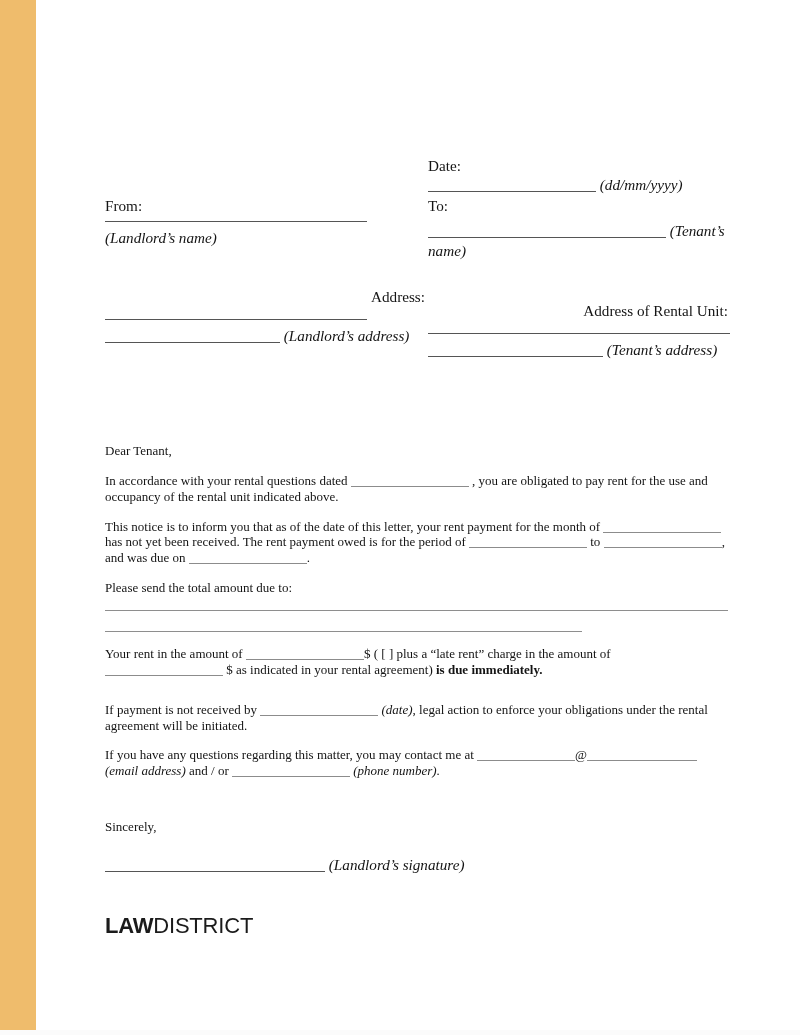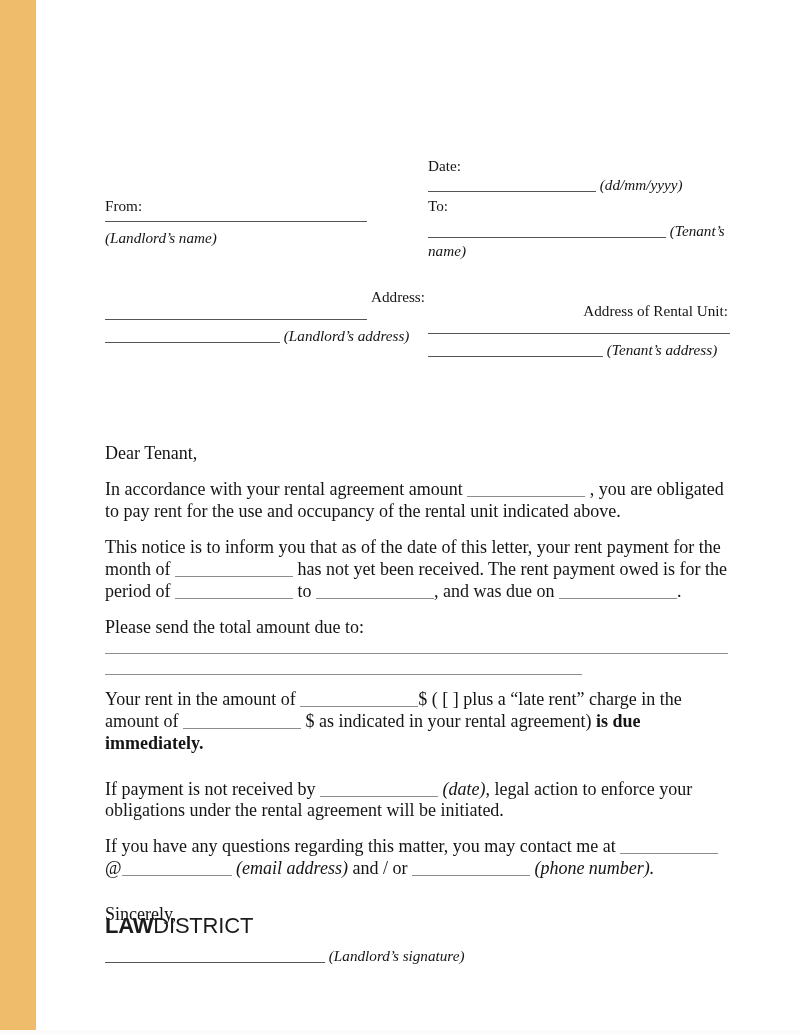--- a/index.html
+++ b/index.html
@@ -53,21 +53,21 @@
     font-weight: bold;
     font-size: 21.5px;
     letter-spacing: 0.3px;
     margin: 0;
     padding-top: 92px;
     line-height: 1;
   }
 
   
   .p {
-    font-size: 18px;
+    font-size: 13px;
     line-height: 1.22;
     margin: 0;
   }
   .it { font-style: italic; }
   .bd { font-weight: bold; }
 
   
   .rule {
     display: inline-block;
     border-bottom: 1.1px solid #8c8c8c;
@@ -127,21 +127,21 @@
   #letter .p:last-child { margin-bottom: 0; }
 
   .longline {
     display: block;
     border-bottom: 1.6px solid #8e8e8e;
     height: 0;
   }
   .longline.w1 { width: 623px; margin-top: 14px; }
   .longline.w2 { width: 477px; margin-top: 20px; }
 
-  #sincerely { margin-top: 24px; }
+  #sincerely { margin-top: 40px; }
   #sig-row { margin-top: 21px; font-size: 15.2px; line-height: 1.2; }
   .r-sig { width: 220px; }
 
   
   #logo {
     position: absolute;
     left: 0;
     top: 915px;
     font-family: "Liberation Sans", "DejaVu Sans", sans-serif;
     font-size: 22px;
@@ -205,21 +205,21 @@
         </div>
       </div>
 
     </div>
 
     <div id="letter">
 
       <p class="p">Dear Tenant,</p>
 
       <p class="p">
-        <span>In accordance with your rental agreement amount</span>
+        <span>In accordance with your rental questions dated</span>
         <span class="rule r-lg"></span>
         <span>, you are obligated to pay rent for the use and occupancy of the rental unit indicated above.</span>
       </p>
 
       <p class="p">
         <span>This notice is to inform you that as of the date of this letter, your rent payment for the month of</span>
         <span class="rule r-lg"></span>
         <span>has not yet been received. The rent payment owed is for the period of</span>
         <span class="rule r-lg"></span>
         <span>to</span>

